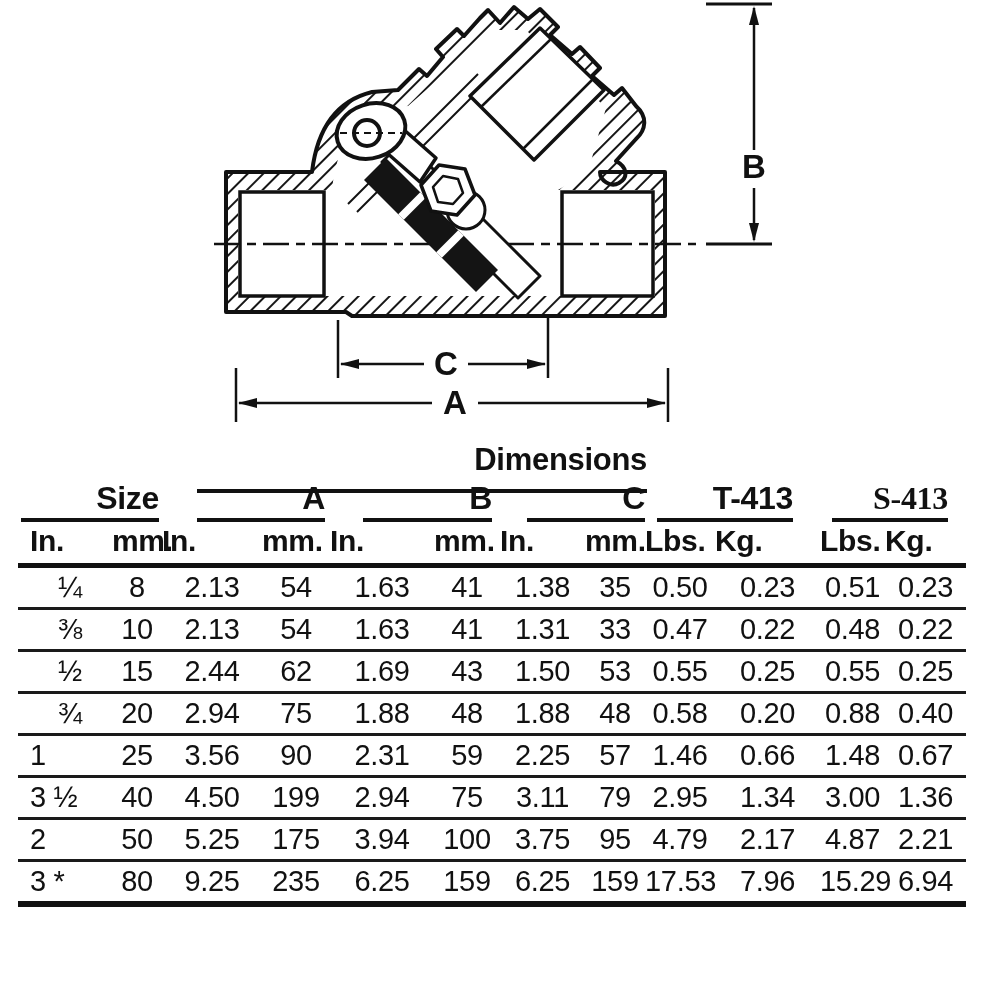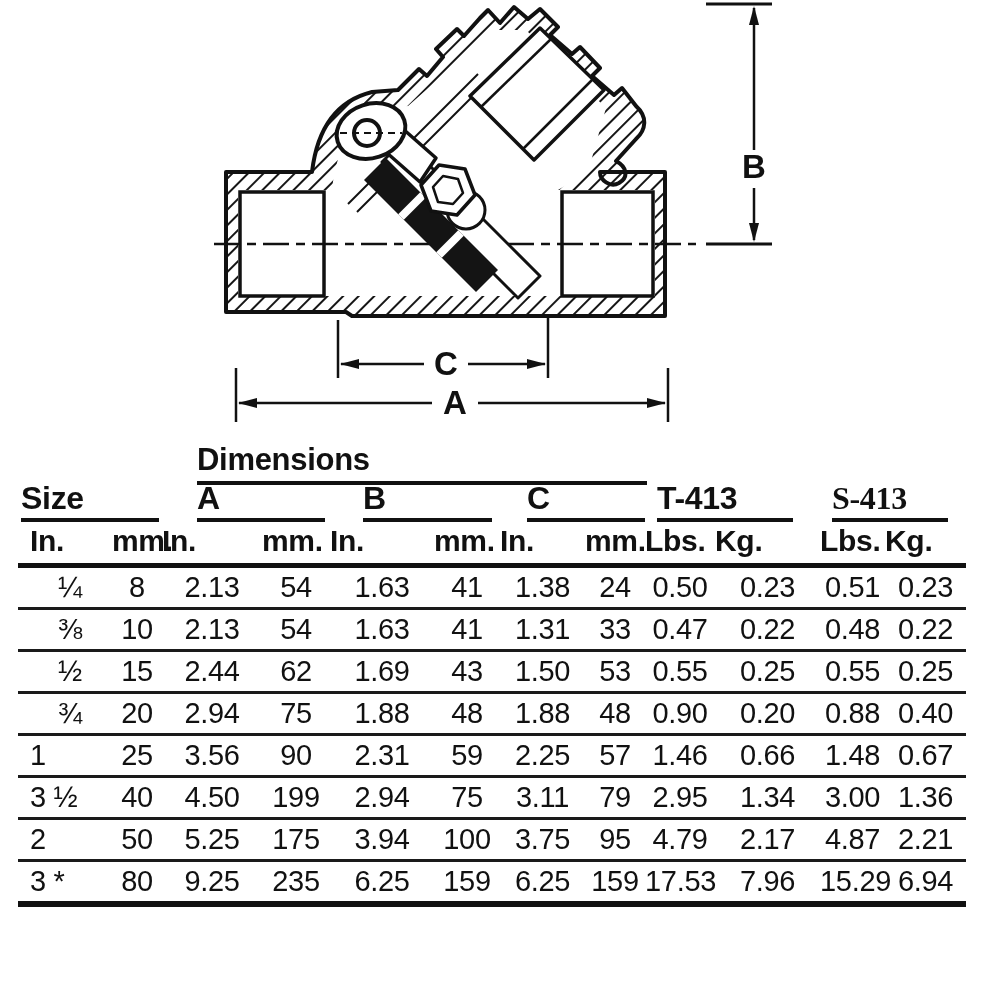--- a/index.html
+++ b/index.html
@@ -1,26 +1,26 @@
 <!DOCTYPE html>
 <html><head>
 <meta charset="utf-8">
 <style>
   html,body{margin:0;padding:0;background:#fff;}
   .page{position:relative;width:1000px;height:1000px;background:#fff;overflow:hidden;
         font-family:"Liberation Sans","DejaVu Sans",sans-serif;color:#111;}
   .diagram{position:absolute;left:0;top:0;width:1000px;height:438px;}
-  .dim-title{position:absolute;left:197px;top:442px;width:450px;text-align:left;
+  .dim-title{position:absolute;left:197px;top:442px;width:450px;text-align:right;
              font-size:31px;font-weight:bold;letter-spacing:-0.3px;
-             padding-bottom:3px;border-bottom:4px solid #111;}
+             padding-bottom:11px;border-bottom:4px solid #111;}
   table.dims{position:absolute;left:18px;top:480px;width:948px;border-collapse:collapse;
              table-layout:fixed;letter-spacing:-0.3px;}
   table.dims th,table.dims td{margin:0;overflow:visible;white-space:nowrap;}
   tr.groups th{padding:2px 0 0;vertical-align:bottom;}
-  tr.groups th div{font-size:32px;font-weight:bold;line-height:33px;text-align:left;
+  tr.groups th div{font-size:32px;font-weight:bold;line-height:33px;text-align:right;
                    padding-bottom:3px;border-bottom:4px solid #111;}
   .g-size{margin:0 3px;}
   .g-a{margin:0 5px 0 35px;}
   .g-b{margin:0 8px 0 33px;}
   .g-c{margin:0 0 0 27px;}
   .g-t{margin:0 27px 0 12px;}
   .g-s{margin:0 18px 0 12px;font-family:Liberation Serif, serif;}
   tr.subs th{font-size:30px;font-weight:bold;line-height:30px;text-align:left;
              padding:4px 0 7px;border-bottom:5px solid #111;}
   tr.subs th:first-child{text-align:left;padding-left:12px;}
@@ -164,21 +164,21 @@
     </thead>
     <tbody>
         <tr class="indent">
           <td>¼</td>
           <td>8</td>
           <td>2.13</td>
           <td>54</td>
           <td>1.63</td>
           <td>41</td>
           <td>1.38</td>
-          <td>24</td>
+          <td>35</td>
           <td>0.50</td>
           <td>0.23</td>
           <td>0.51</td>
           <td>0.23</td>
         </tr>
         <tr class="indent">
           <td>⅜</td>
           <td>10</td>
           <td>2.13</td>
           <td>54</td>
@@ -207,21 +207,21 @@
         </tr>
         <tr class="indent">
           <td>¾</td>
           <td>20</td>
           <td>2.94</td>
           <td>75</td>
           <td>1.88</td>
           <td>48</td>
           <td>1.88</td>
           <td>48</td>
-          <td>0.90</td>
+          <td>0.58</td>
           <td>0.20</td>
           <td>0.88</td>
           <td>0.40</td>
         </tr>
         <tr>
           <td>1</td>
           <td>25</td>
           <td>3.56</td>
           <td>90</td>
           <td>2.31</td>

